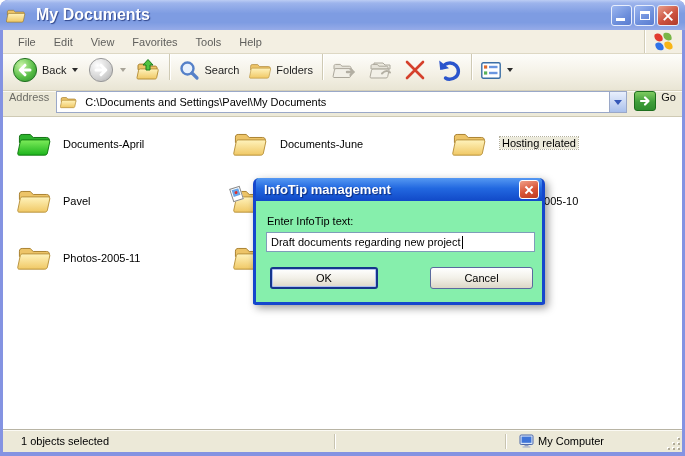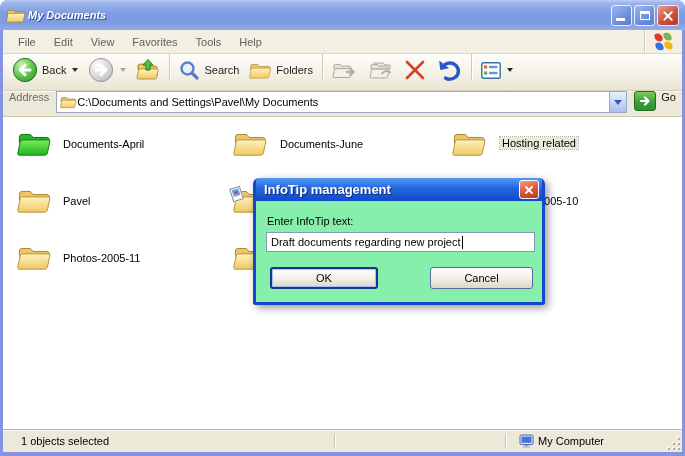--- a/index.html
+++ b/index.html
@@ -3,21 +3,21 @@
 <meta charset="utf-8">
 <style>
   * { margin:0; padding:0; box-sizing:border-box; }
   html,body { width:685px; height:456px; background:#fff; font-family:"Liberation Sans", sans-serif; }
   .window { position:relative; width:685px; height:456px; background:#8493e2; border-radius:8px 8px 0 0; overflow:hidden; }
 
   
   .titlebar { position:absolute; left:0; top:0; width:685px; height:30px;
     background:linear-gradient(180deg,#bccdf4 0%,#9db4ec 10%,#7e9ce2 45%,#7e9ce2 75%,#96abe8 100%);
     border-radius:8px 8px 0 0; display:flex; align-items:center; padding:0 6px; }
-  .title-text { color:#fff; font-weight:bold; font-size:11px; margin-left:2px; text-shadow:1px 1px 1px rgba(20,40,110,.75);font-style:italic; }
+  .title-text { color:#fff; font-weight:bold; font-size:16px; margin-left:10px; text-shadow:1px 1px 1px rgba(20,40,110,.75); }
   .win-controls { position:absolute; right:6px; top:5px; display:flex; gap:2px; }
   .wbtn { width:21px; height:21px; border:1px solid #e8eefc; border-radius:3px; display:flex; align-items:center; justify-content:center; }
   .wbtn.minb, .wbtn.maxb { background:linear-gradient(145deg,#9db7f0 0%,#6d8fdc 60%,#5a7cd0 100%); }
   .wbtn.closeb { width:22px; background:linear-gradient(145deg,#e8a08c 0%,#cc5240 55%,#b03a2a 100%); }
   .glyph-min { width:9px; height:3px; background:#fff; align-self:flex-end; margin:0 auto 4px 4px; }
   .glyph-max { width:10px; height:9px; border:1px solid #fff; border-top:3px solid #fff; }
   .xline { position:relative; width:12px; height:12px; }
   .xline:before,.xline:after { content:""; position:absolute; left:5px; top:0; width:2.4px; height:12px; background:#fff; }
   .xline:before { transform:rotate(45deg); } .xline:after { transform:rotate(-45deg); }
 
@@ -34,21 +34,21 @@
   .toolbar { height:37px; display:flex; background:linear-gradient(180deg,#fdfdfa 0%,#f4f1e6 55%,#e9e5d4 100%); border-bottom:1px solid #d4cfba; padding:0 4px; }
   .tb-btn { display:flex; align-items:center; gap:4px; padding:0 5px; height:32px; font-size:11px; color:#1c1c1c; }
   .tb-sep { width:1px; height:26px; background:#cfcab4; box-shadow:1px 0 0 #ffffff; margin:0 4px; }
   .dd-arrow { width:0; height:0; border-left:3.5px solid transparent; border-right:3.5px solid transparent; border-top:4px solid #2b2b2b; margin-left:2px; }
   .dd-arrow.dis { border-top-color:#a8a498; }
   .disabled-ico { opacity:.95; }
 
   .addressbar { height:26px; display:flex; align-items:flex-start; background:#ece9d8; border-bottom:1px solid #cfcab4; box-shadow:inset 0 1px 0 #fbfaf4; padding:0 6px; font-size:11px; }
   .addr-label { color:#6c6c66; margin-right:7px; }
   .addr-input { flex:1; height:22px; background:#fff; border:1px solid #9aa8c8; display:flex; align-items:center; padding-left:3px; position:relative; }
-  .addr-text { font-size:11px; color:#000; margin-left:0; }
+  .addr-text { font-size:11px; color:#000; margin-left:8px; }
   .combo-btn { position:absolute; right:0; top:0; width:17px; height:20px; background:linear-gradient(180deg,#e9f0fd 0%,#c3d3f2 60%,#a9c0ec 100%); border-left:1px solid #9aa8c8; display:flex; align-items:center; justify-content:center; }
   .combo-btn i { width:0;height:0;border-left:4px solid transparent;border-right:4px solid transparent;border-top:5px solid #3558b8; }
   .go-btn { width:22px; height:20px; margin-left:7px; border:1px solid #1d6e1d; border-radius:3px; background:linear-gradient(180deg,#7ecb60 0%,#3f9e3a 55%,#2f8e2f 100%); display:flex; align-items:center; justify-content:center; }
   .go-label { margin-left:5px; color:#111; }
 
   .content { flex:1; background:#fff; position:relative; overflow:hidden; }
 
   .folder-item { position:absolute; display:flex; }
   .f-label { font-size:11px; color:#000; white-space:nowrap; }
   .f-label.selected { background:#eceadb; outline:1px dotted #b5b19e; padding:0 2px; }

